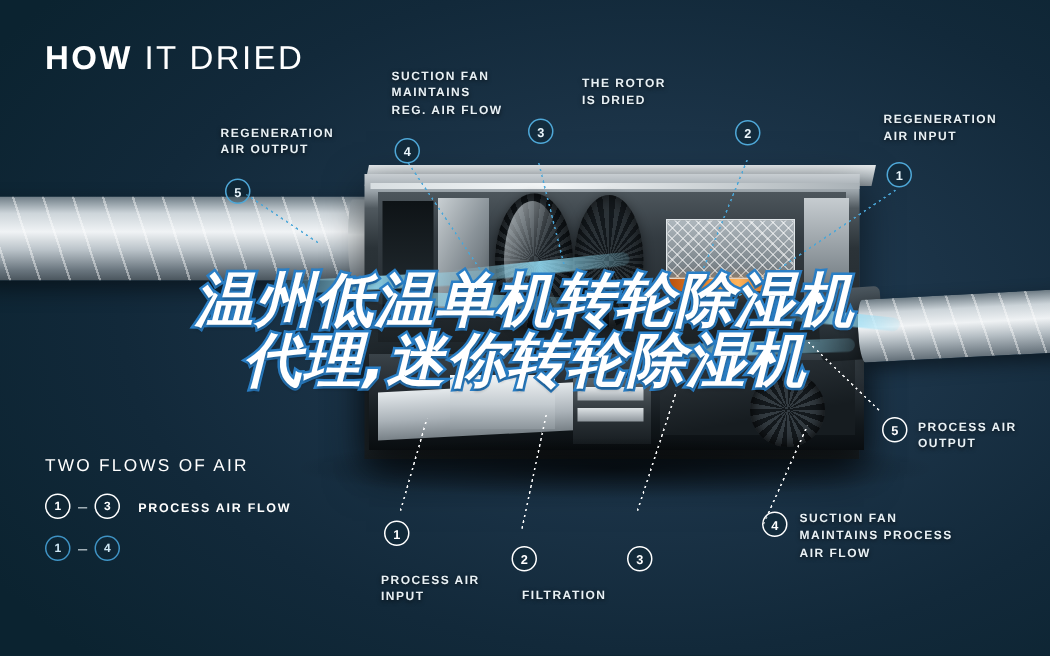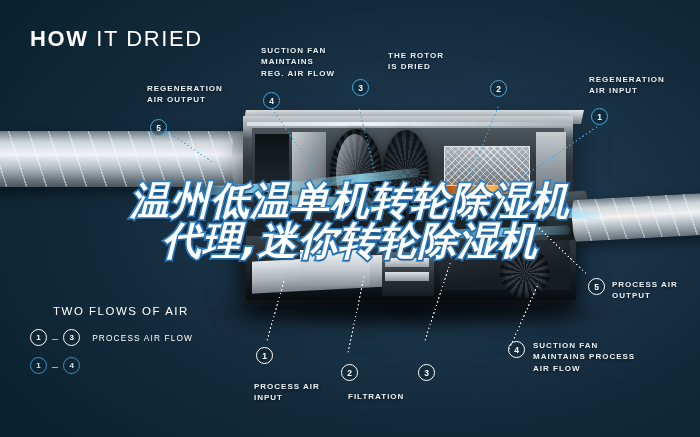--- a/index.html
+++ b/index.html
@@ -190,35 +190,35 @@
     background: repeating-linear-gradient(to right,#ffffff 0 1.6px, rgba(255,255,255,0) 1.6px 4px);
   }
   .leader.blue {
     background: repeating-linear-gradient(to right,#49a6d8 0 1.6px, rgba(73,166,216,0) 1.6px 4px);
     height:1.3px;
   }
 
   
   .legend-title {
     position:absolute; left:30px; top:305px;
-    color:#ffffff; font-size:11.5px; letter-spacing:1.5px; font-weight:400;margin-left:23px;
+    color:#ffffff; font-size:11.5px; letter-spacing:1.5px; font-weight:400;
   }
   .legend-row { position:absolute; display:flex; align-items:center; }
   .lr1 { left:30px; top:329px; }
   .lr2 { left:30px; top:357px; }
   .lcirc {
     width:17px; height:17px; border-radius:50%;
     border:1.2px solid #ffffff; color:#fff;
     font-size:8px; font-weight:700;
     display:flex; align-items:center; justify-content:center;
   }
   .lcirc.blue { border-color:#3f93c4; color:#cfe7f4; }
   .ldash { color:#cfd9df; font-size:11px; margin:0 5px; }
   .llabel {
-    color:#ffffff; font-size:8.3px; font-weight:400;
+    color:#ffffff; font-size:8.3px; font-weight:700;
     letter-spacing:1.15px; margin-left:12px; text-transform:uppercase;
   }
 
   
   .cn {
     position:absolute; left:0; top:181px; width:700px;
     text-align:center; line-height:1.02;
     font-family: "DejaVu Sans", sans-serif;
     font-weight:700; font-style:italic;
     font-size:39px; color:#ffffff;

